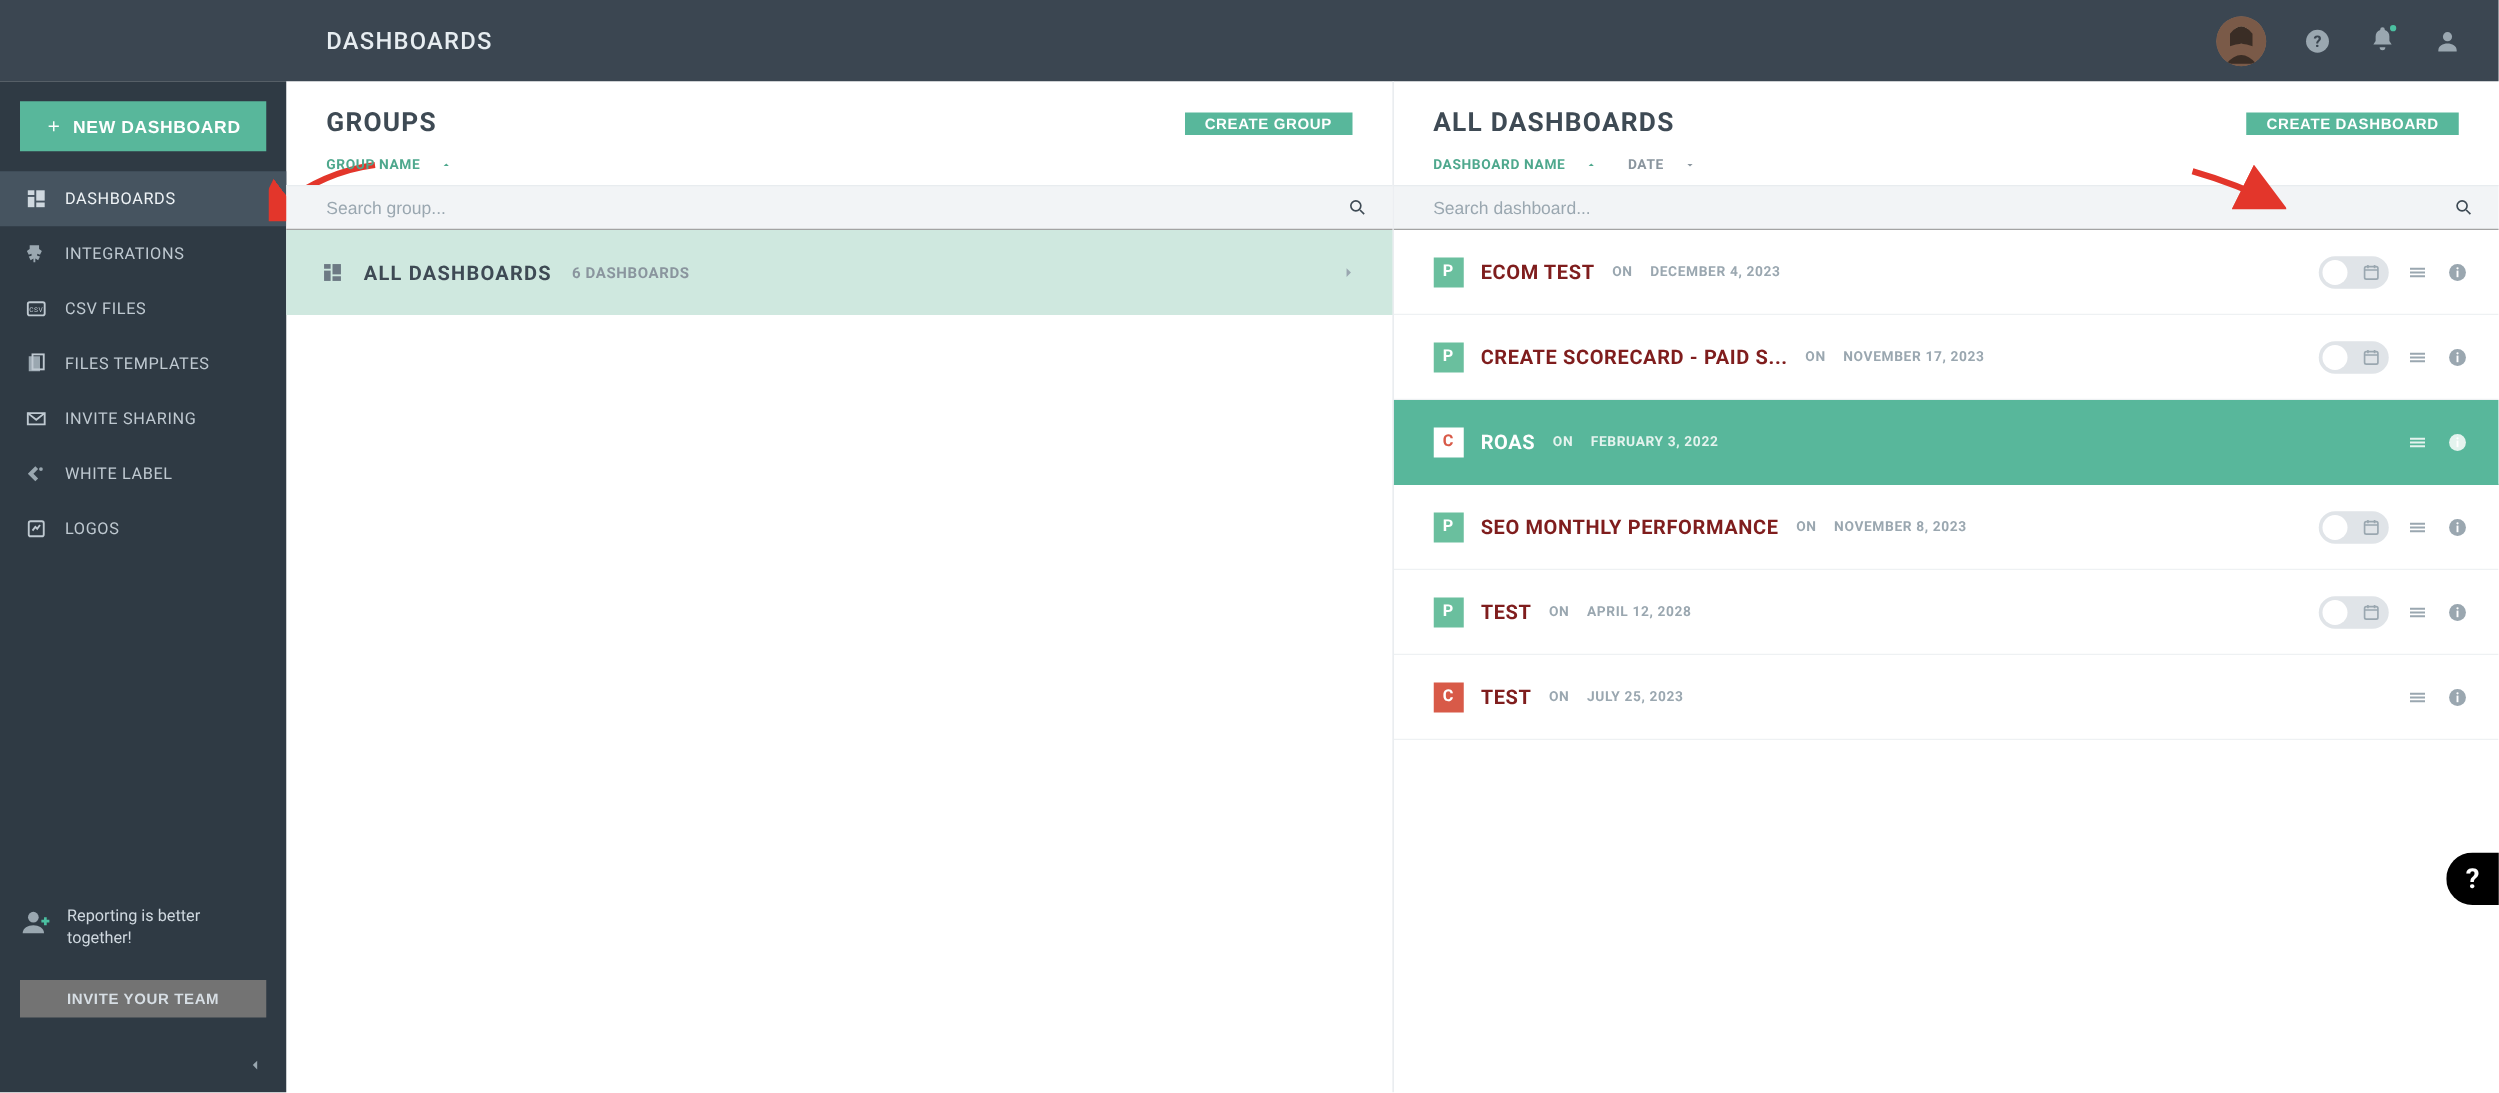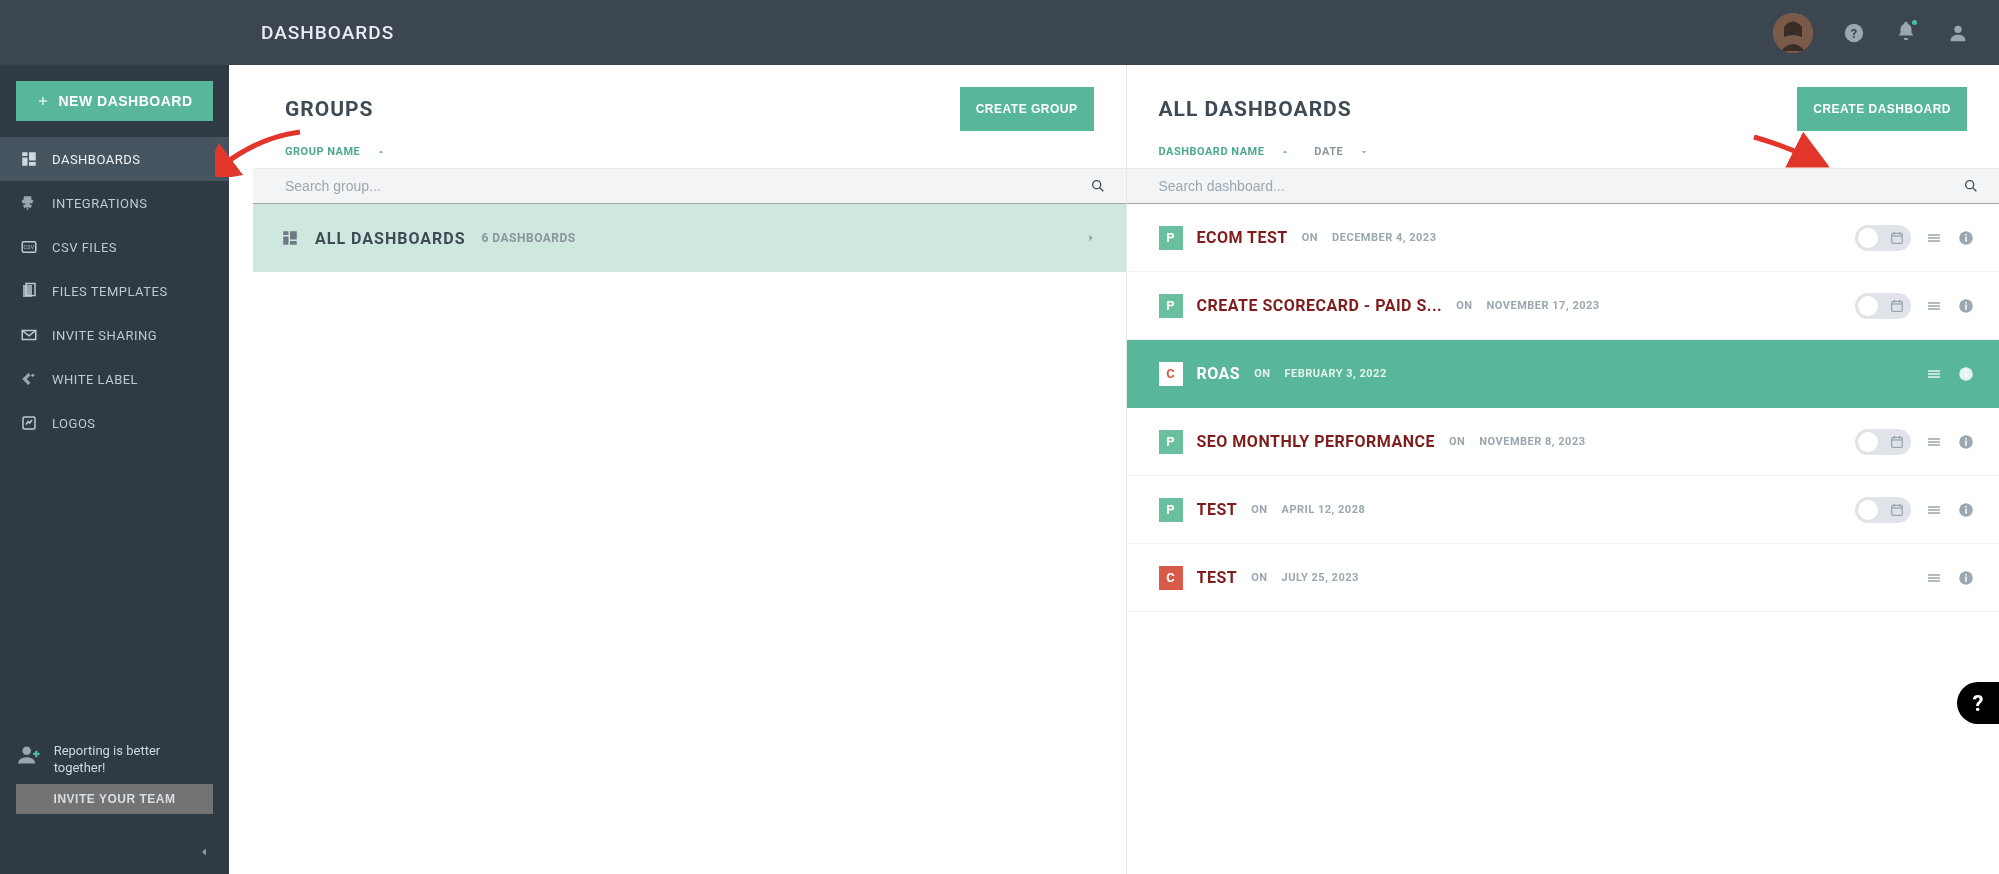--- a/index.html
+++ b/index.html
@@ -20,34 +20,34 @@
   .main { flex:1; display:flex; min-height:0;}
   .sidebar { width:229px; background:#2f3a44; color:#cfd8df; display:flex; flex-direction:column; position:relative;}
   .side-top { padding:16px;}
   .btn-primary { width:100%; background:#58b79b; color:#fff; border:none; height:40px; font-size:14px; font-weight:700; letter-spacing:.5px; cursor:pointer; display:flex;align-items:center;justify-content:center;gap:8px;}
   .nav { list-style:none; }
   .nav-item { display:flex; align-items:center; gap:14px; padding:0 20px; height:44px; font-size:13px; letter-spacing:.5px; color:#bfc9d1; cursor:pointer;}
   .nav-item.active { background:#465460; color:#eef3f6;}
   .nav-icon { width:18px;height:18px; fill:#9aa7b0; flex-shrink:0;}
   .nav-item.active .nav-icon{fill:#cfd8df;}
   .sidebar-bottom { margin-top:auto; padding:16px;}
-  .team-prompt{ display:flex; gap:12px; align-items:flex-start; margin-bottom:7px;}
+  .team-prompt{ display:flex; gap:12px; align-items:flex-start; margin-bottom:24px;}
   .team-prompt-text{ font-size:13px; line-height:1.35; color:#cfd8df;}
   .btn-outline{ width:100%; height:30px; background:#737373; color:#d7dee4; border:none; font-size:12px; font-weight:700; letter-spacing:.5px; cursor:pointer;}
   .collapse-row{height:44px;display:flex;align-items:center;justify-content:flex-end;padding-right:18px;}
   .collapse-row svg{width:14px;height:14px;fill:#9aa7b0;cursor:pointer;}
 
   
   .content { flex:1; display:flex; min-width:0;}
   .col { flex:1; display:flex; flex-direction:column; min-width:0;}
-  .col.left{border-right:1px solid #e4e8eb;padding-left:24px;}
+  .col.left{border-right:1px solid #e4e8eb;}
   .panel-head{ display:flex;align-items:center; padding:22px 32px 10px; gap:16px;}
   .panel-title{ font-size:21px; font-weight:700; letter-spacing:1px; color:#3e4a54;}
   .spacer{flex:1;}
-  .btn-green{ background:#58b79b;color:#fff;border:none;height:44px;padding:0 16px;font-size:12px;font-weight:700;letter-spacing:.5px;cursor:pointer;}
+  .btn-green{ background:#58b79b;color:#fff;border:none;height:18px;padding:0 16px;font-size:12px;font-weight:700;letter-spacing:.5px;cursor:pointer;}
   .sortrow{ padding:4px 32px 10px; display:flex; gap:24px; font-size:11px; font-weight:700; letter-spacing:.5px; color:#8a959e;}
   .sortkey{display:flex;align-items:center;gap:16px;cursor:pointer;}
   .sortkey.active{color:#4ea88d;}
   .sortkey svg{width:10px;height:10px;fill:currentColor;}
   .searchbar{ display:flex;align-items:center; height:36px; background:#f2f4f6; padding:0 20px 0 32px; border-top:1px solid #e8ecef;border-bottom:1px solid #a3a3a3;}
   .searchbar input{ flex:1; border:none; background:transparent; font-size:14px; color:#3e4a54; outline:none;}
   .searchbar input::placeholder{color:#9aa7b0;}
   .searchbar svg{width:16px;height:16px;fill:#3e4a54;}
 
   

